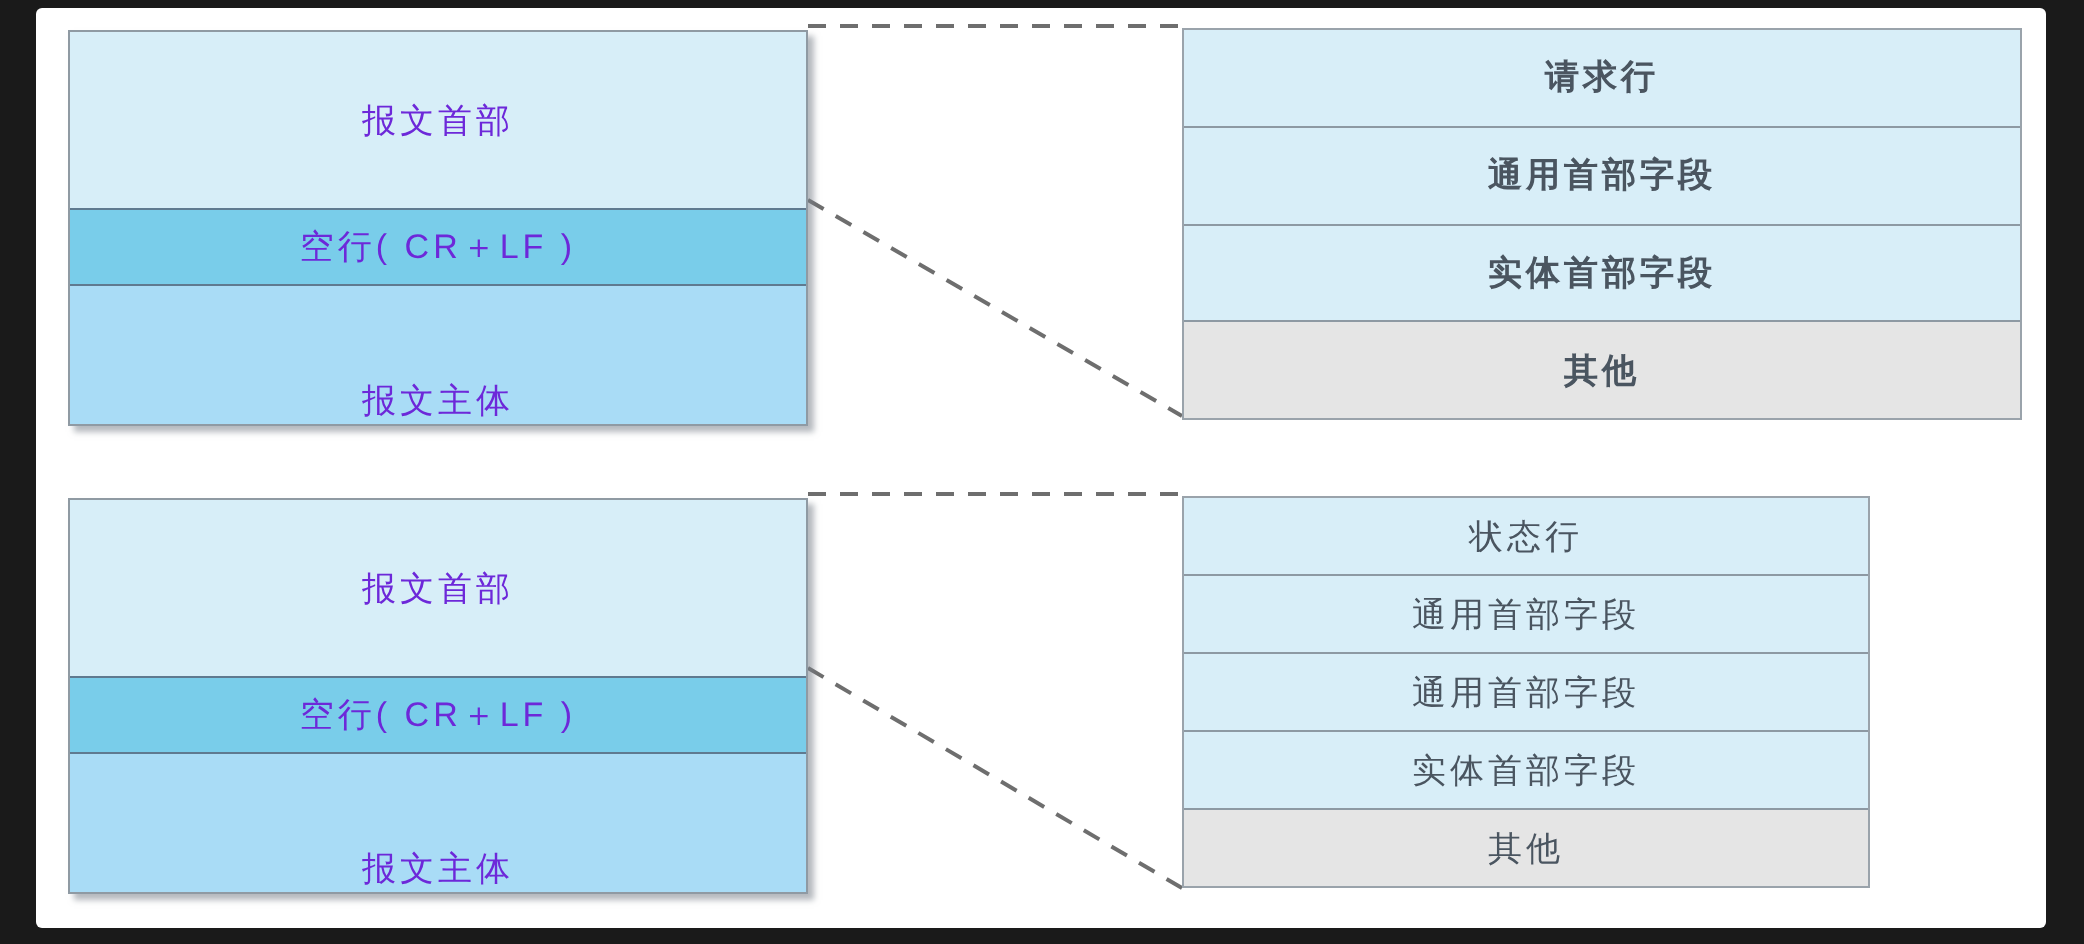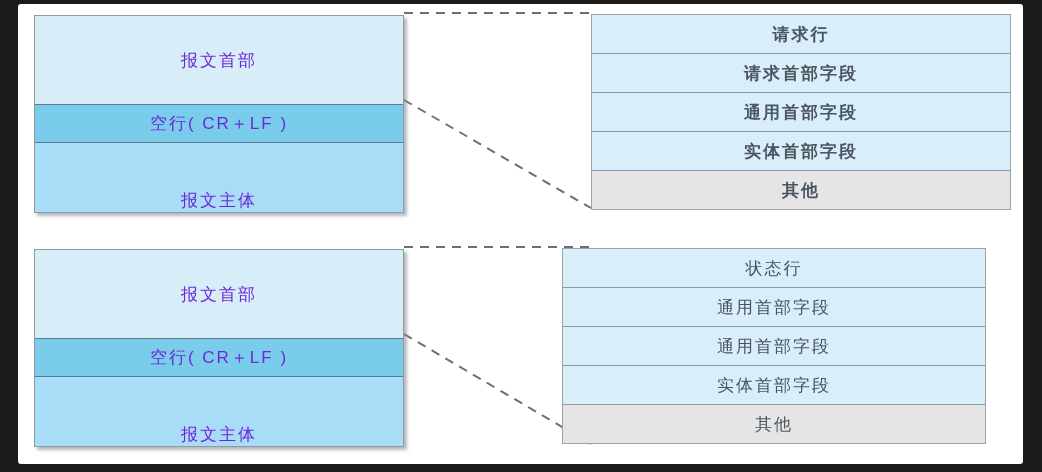--- a/index.html
+++ b/index.html
@@ -124,23 +124,20 @@
       <div class="msg-row fill-body" style="flex:1 1 auto;">
         <span>报文主体</span>
       </div>
     </div>
 
     <div class="detail-panel" style="left:573px; top:10px; width:420px; height:196px;font-weight:bold;">
       <div class="detail-row">
         <span>请求行</span>
       </div>
       <div class="detail-row">
-        <span>请求首部字段</span>
-      </div>
-      <div class="detail-row">
         <span>通用首部字段</span>
       </div>
       <div class="detail-row">
         <span>实体首部字段</span>
       </div>
       <div class="detail-row is-other">
         <span>其他</span>
       </div>
     </div>
 
@@ -149,21 +146,21 @@
         <span>报文首部</span>
       </div>
       <div class="msg-row fill-blank" style="height:38px;">
         <span>空行( CR＋LF )</span>
       </div>
       <div class="msg-row fill-body" style="flex:1 1 auto;">
         <span>报文主体</span>
       </div>
     </div>
 
-    <div class="detail-panel" style="left:544px; top:244px; width:424px; height:196px;">
+    <div class="detail-panel" style="left:573px; top:244px; width:344px; height:196px;">
       <div class="detail-row">
         <span>状态行</span>
       </div>
       <div class="detail-row">
         <span>通用首部字段</span>
       </div>
       <div class="detail-row">
         <span>通用首部字段</span>
       </div>
       <div class="detail-row">

